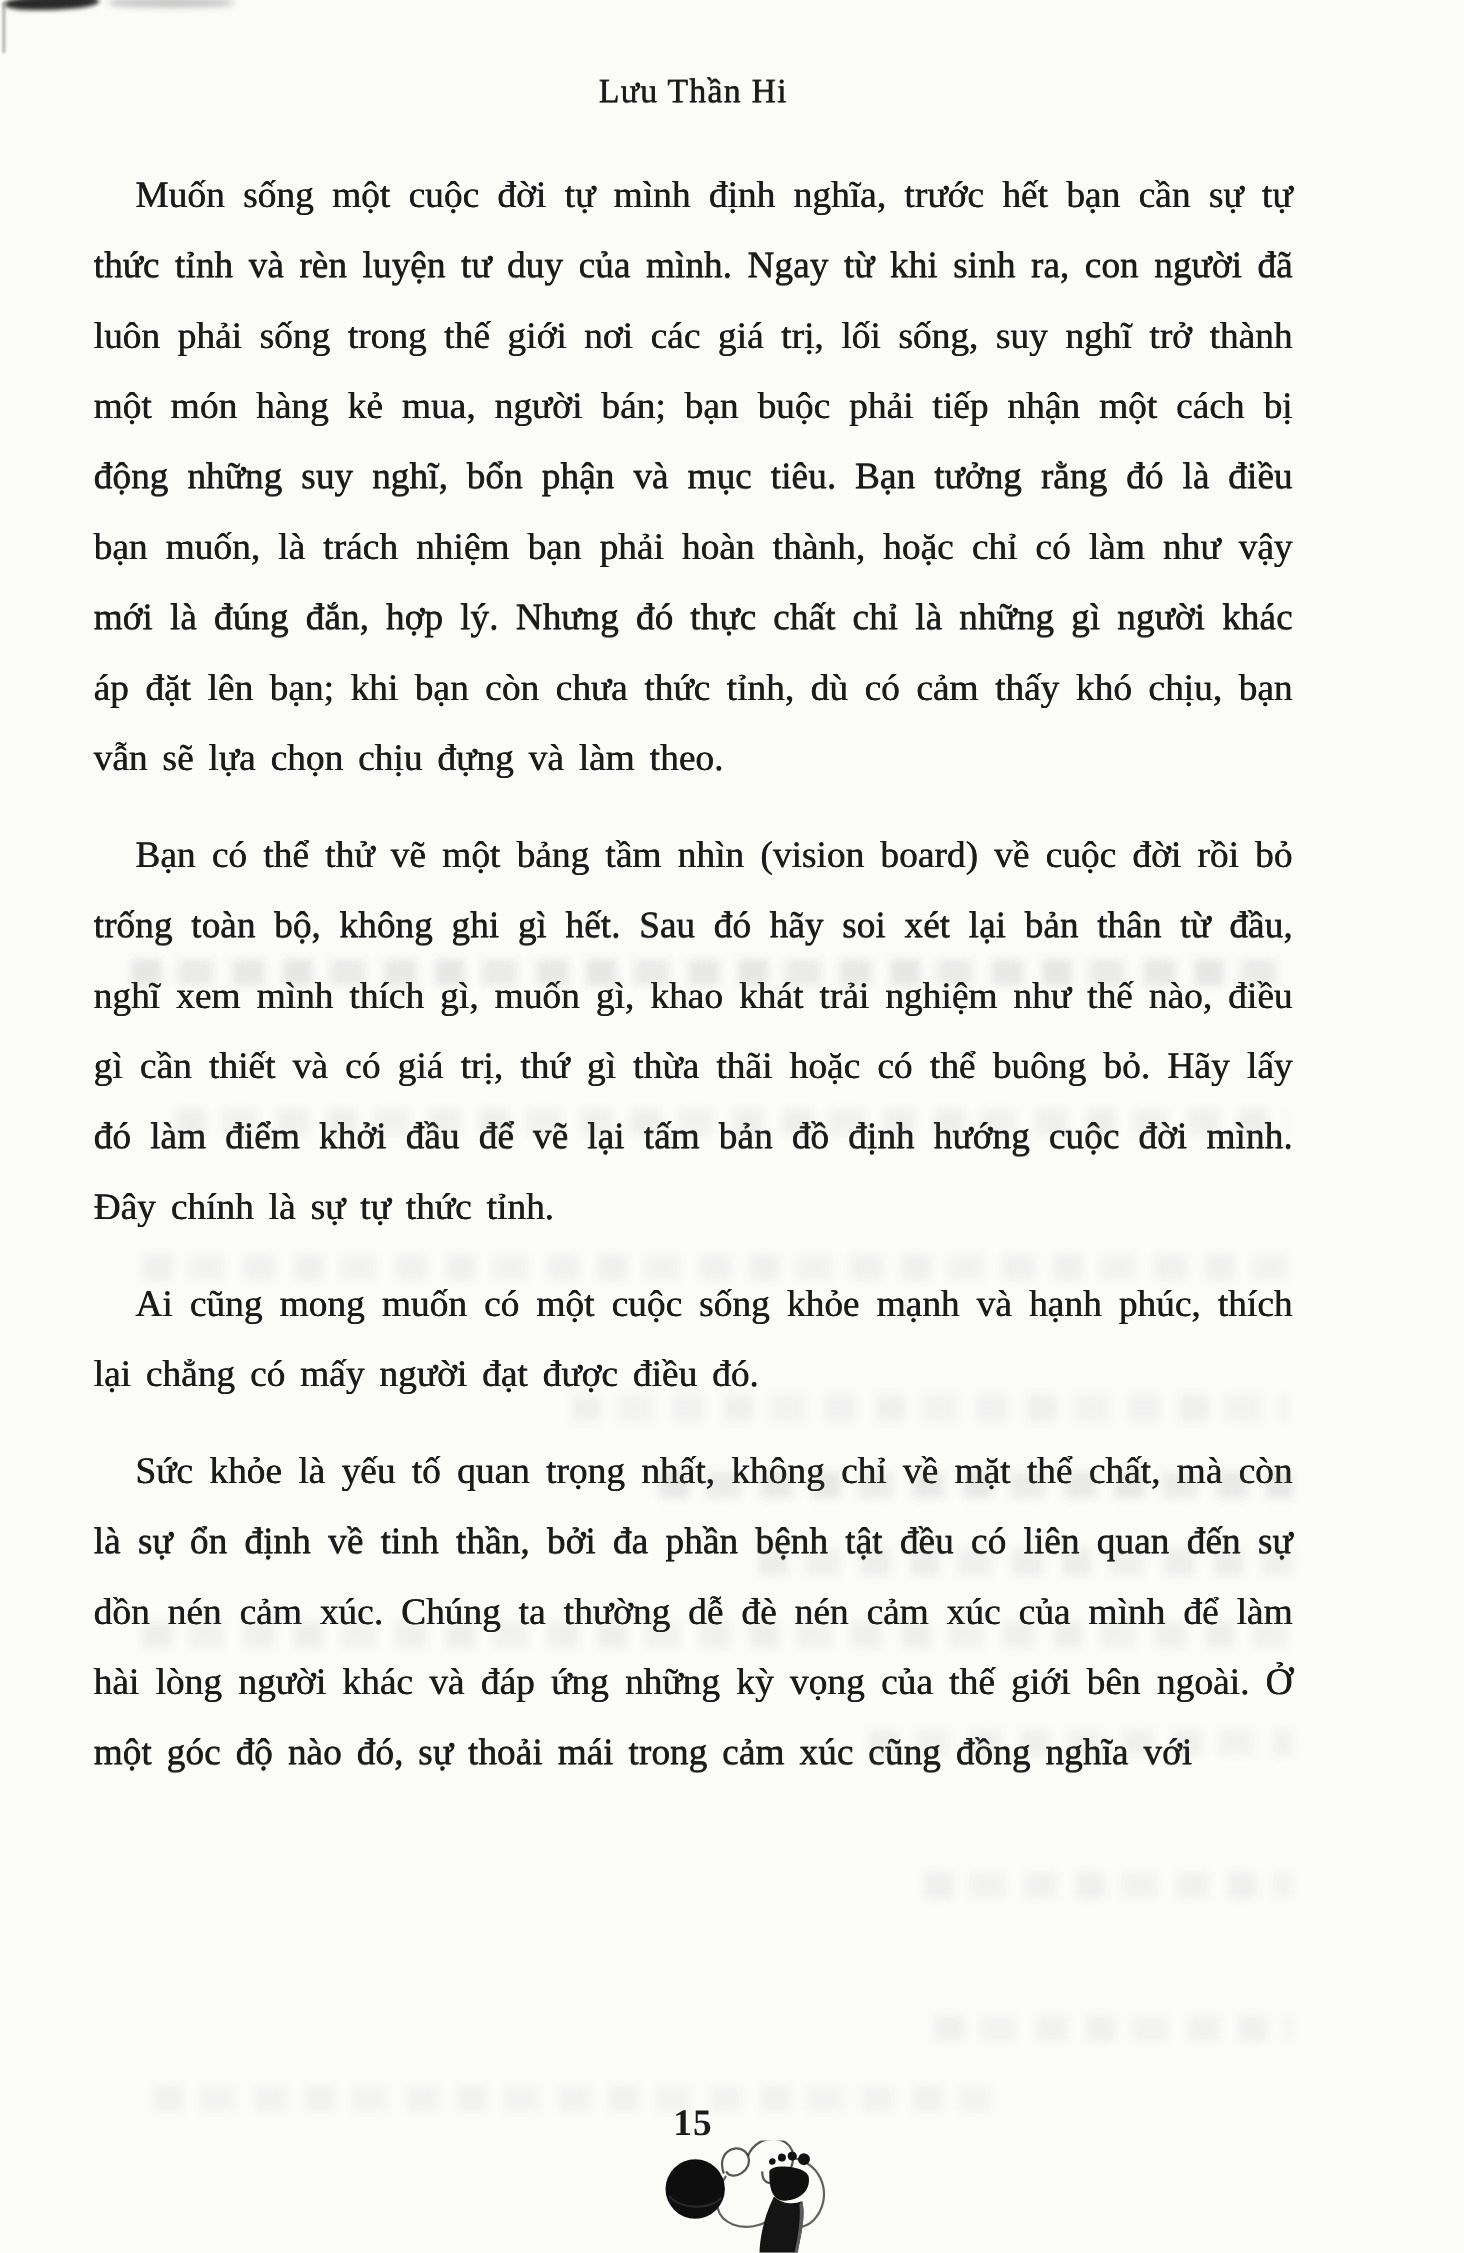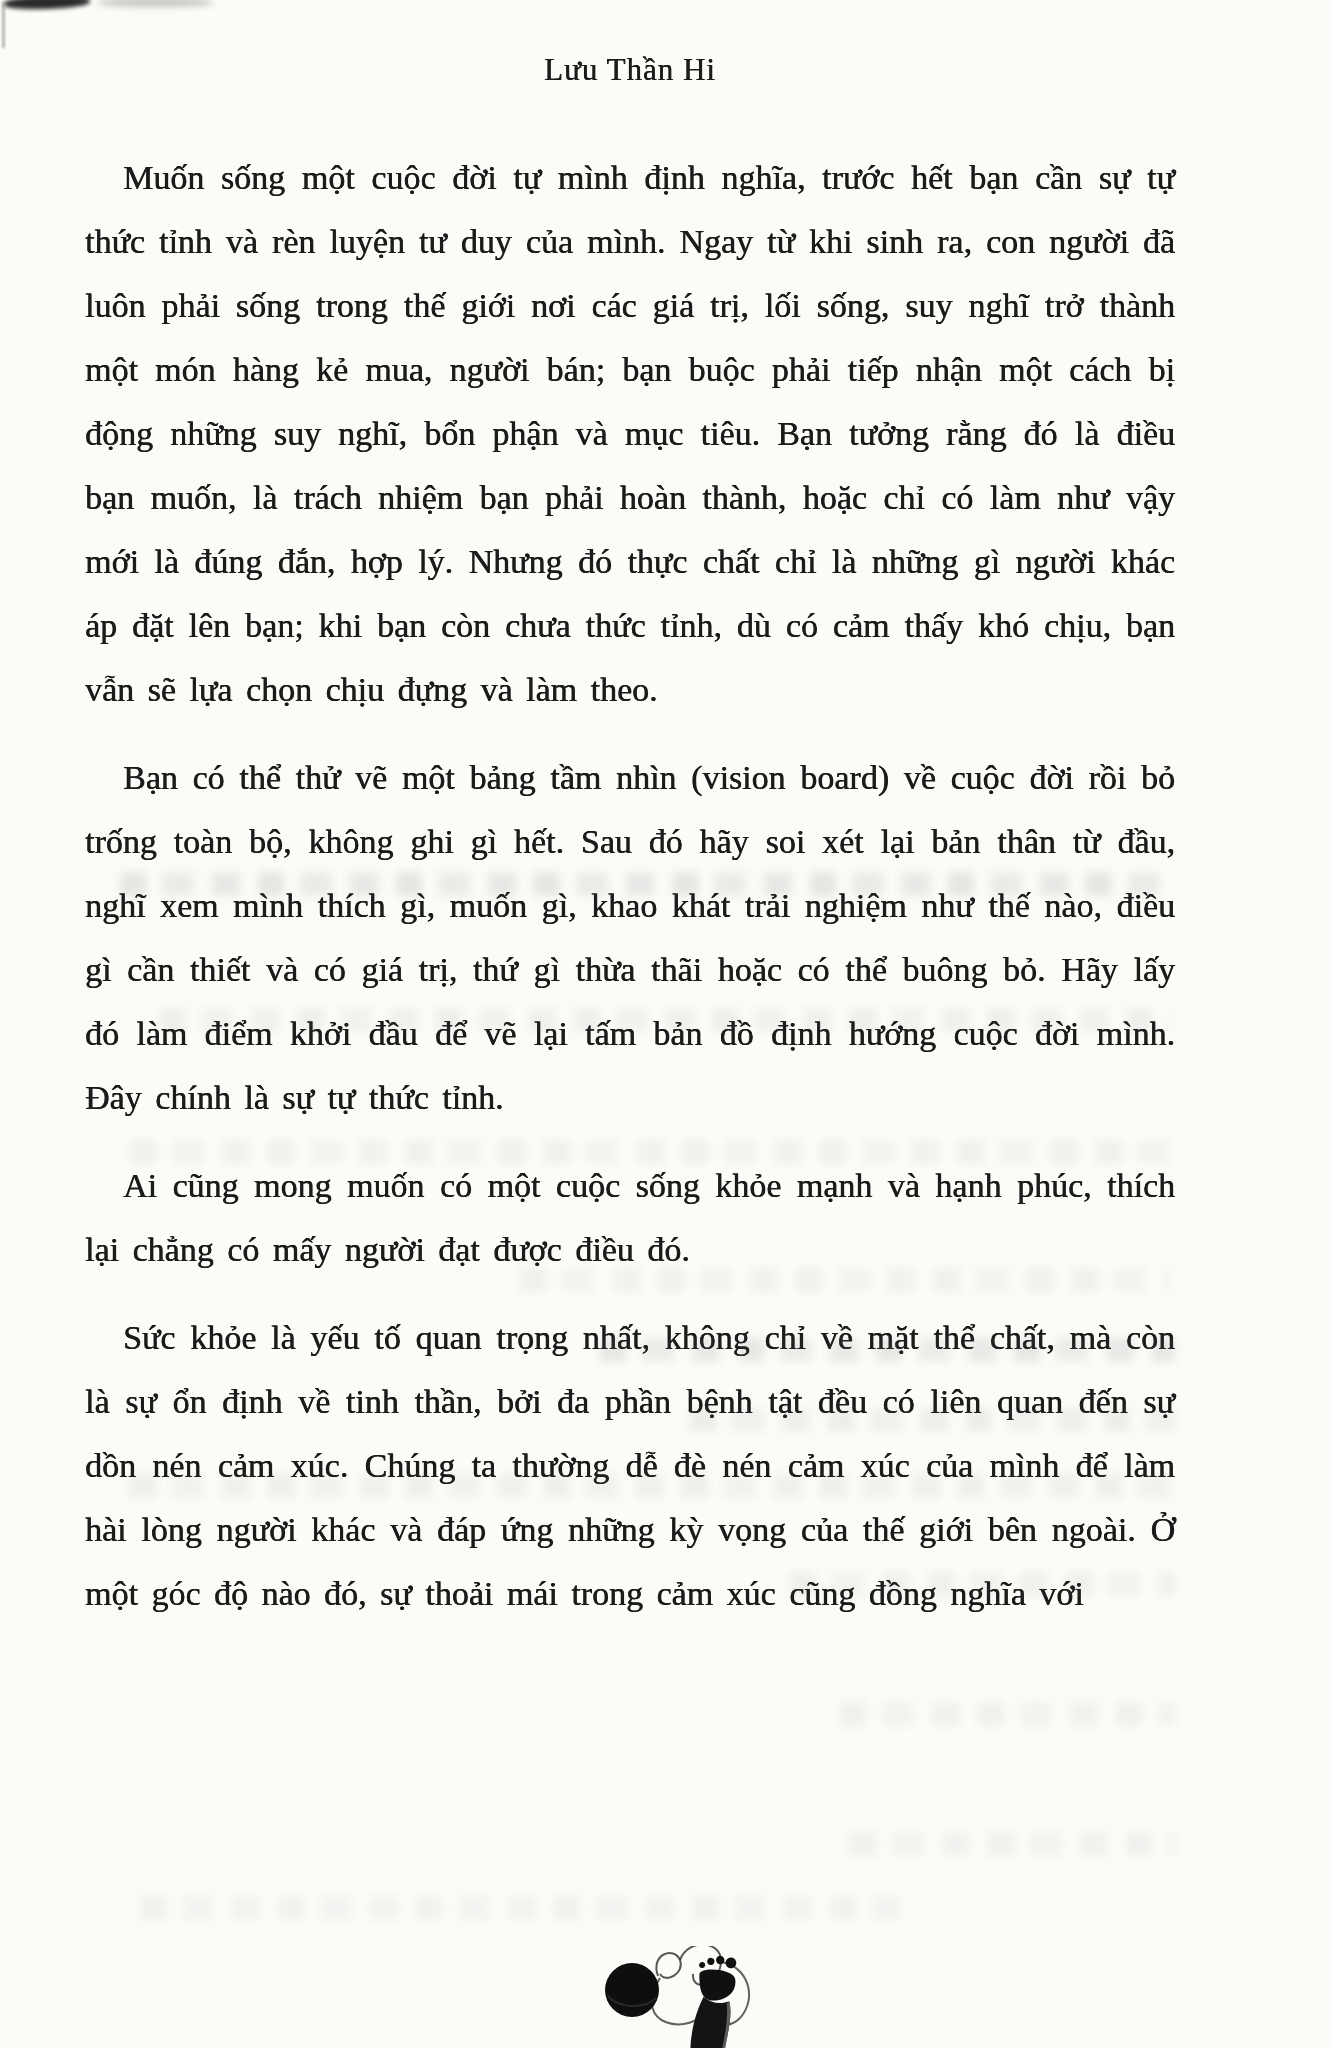--- a/index.html
+++ b/index.html
@@ -8,21 +8,21 @@
     background: #fbfbf8;
     position: relative;
     overflow: hidden;
     font-family: "Liberation Serif", "DejaVu Serif", serif;
     color: #1b1b1b;
   }
   .page { position: absolute; inset: 0; }
 
   .running-header {
     position: absolute;
-    top: 52px; left: 85px; width: 1090px;
+    top: 65px; left: 85px; width: 1090px;
     text-align: center;
     font-size: 31px;
     letter-spacing: 1px;
     text-shadow: 0.4px 0 0 rgba(0,0,0,.75), 0 0.3px 0 rgba(0,0,0,.55);
   }
 
   .text-block {
     position: absolute;
     top: 146px; left: 85px; width: 1090px;
     font-size: 34px;
@@ -117,20 +117,21 @@
   <div class="ghost" style="top:1140px; left:130px; width:1040px; opacity:.40;"></div>
   <div class="ghost" style="top:1268px; left:520px; width:650px;  opacity:.40;"></div>
   <div class="ghost" style="top:1338px; left:600px; width:575px;  opacity:.70;"></div>
   <div class="ghost" style="top:1408px; left:690px; width:485px;  opacity:.50;"></div>
   <div class="ghost" style="top:1474px; left:130px; width:1040px; opacity:.45;"></div>
   <div class="ghost" style="top:1572px; left:790px; width:385px;  opacity:.42;"></div>
   <div class="ghost" style="top:1702px; left:840px; width:335px;  opacity:.40;"></div>
   <div class="ghost" style="top:1832px; left:850px; width:325px;  opacity:.38;"></div>
   <div class="ghost" style="top:1896px; left:140px; width:760px;  opacity:.35;"></div>
 
+  <div class="page-number">15</div>
 
   <svg class="footer-decoration" viewBox="0 0 186 102" xmlns="http://www.w3.org/2000/svg">
 
     <g fill="none" stroke="#2d2d2d" stroke-width="2">
       <path d="M64,30 C56,8 80,0 86,14 C91,27 72,38 66,28" opacity="0.8"></path>
       <path d="M86,14 C94,-8 128,-6 127,16 C126,38 98,48 99,28" opacity="0.8"></path>
       <path d="M66,32 C36,80 96,92 116,62" opacity="0.75"></path>
       <path d="M127,16 C154,20 164,52 146,72 C134,84 118,78 117,64" opacity="0.75"></path>
     </g>
 

